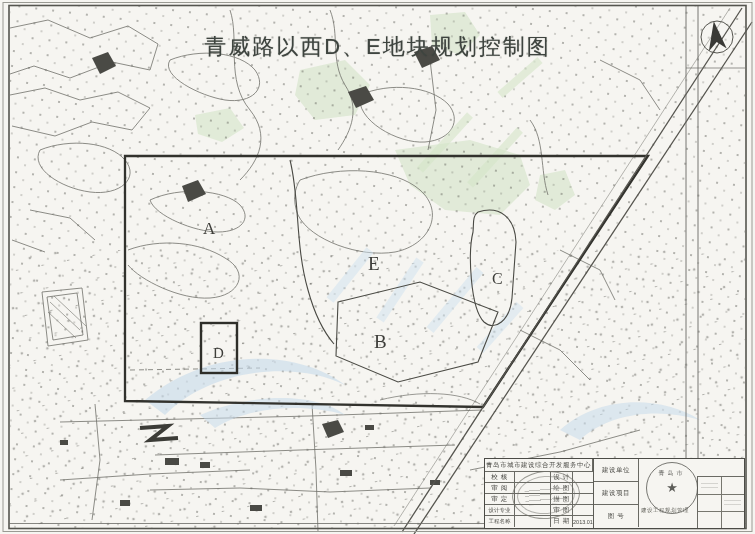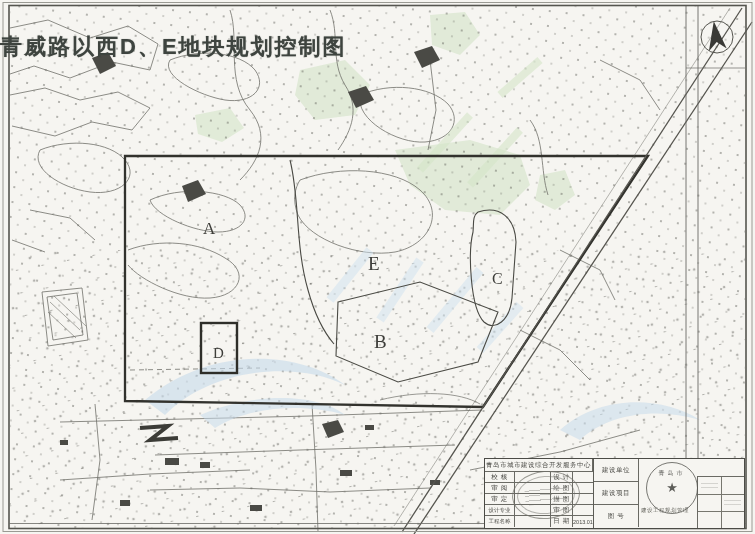--- a/index.html
+++ b/index.html
@@ -1,21 +1,21 @@
 <!DOCTYPE html>
 <html><head>
 <meta charset="utf-8">
 <style>
   html,body{margin:0;padding:0;}
   body{width:755px;height:534px;background:#e7e6e2;font-family:"Liberation Sans",sans-serif;}
   .sheet{position:relative;width:755px;height:534px;background:#f6f5f1;overflow:hidden;}
   .map-svg{position:absolute;left:0;top:0;}
   .drawing-title{
-    position:absolute;left:0;top:32px;width:100%;text-align:left;
-    font-family:"Liberation Sans",sans-serif;font-weight:bold;font-size:22px;
+    position:absolute;left:0;top:32px;width:100%;text-align:center;
+    font-family:"Liberation Sans",sans-serif;font-weight:normal;font-size:22px;
     letter-spacing:2px;color:#3e443f;text-shadow:0 0 1px rgba(62,70,63,.55);
     pointer-events:none;
   }
   
   .tb{position:absolute;left:484px;top:458px;width:261px;height:71px;
       border:1.6px solid #4b4b46;background:#f6f5f1;box-sizing:border-box;font-family:"Liberation Sans",sans-serif;color:#4a4a45;}
   .tb .cell{position:absolute;box-sizing:border-box;overflow:hidden;display:flex;align-items:center;justify-content:center;}
   .bb{border-bottom:.8px solid #6a6a64;}
   .br{border-right:.8px solid #6a6a64;}
   .t6{font-size:6.5px;letter-spacing:.5px;}

